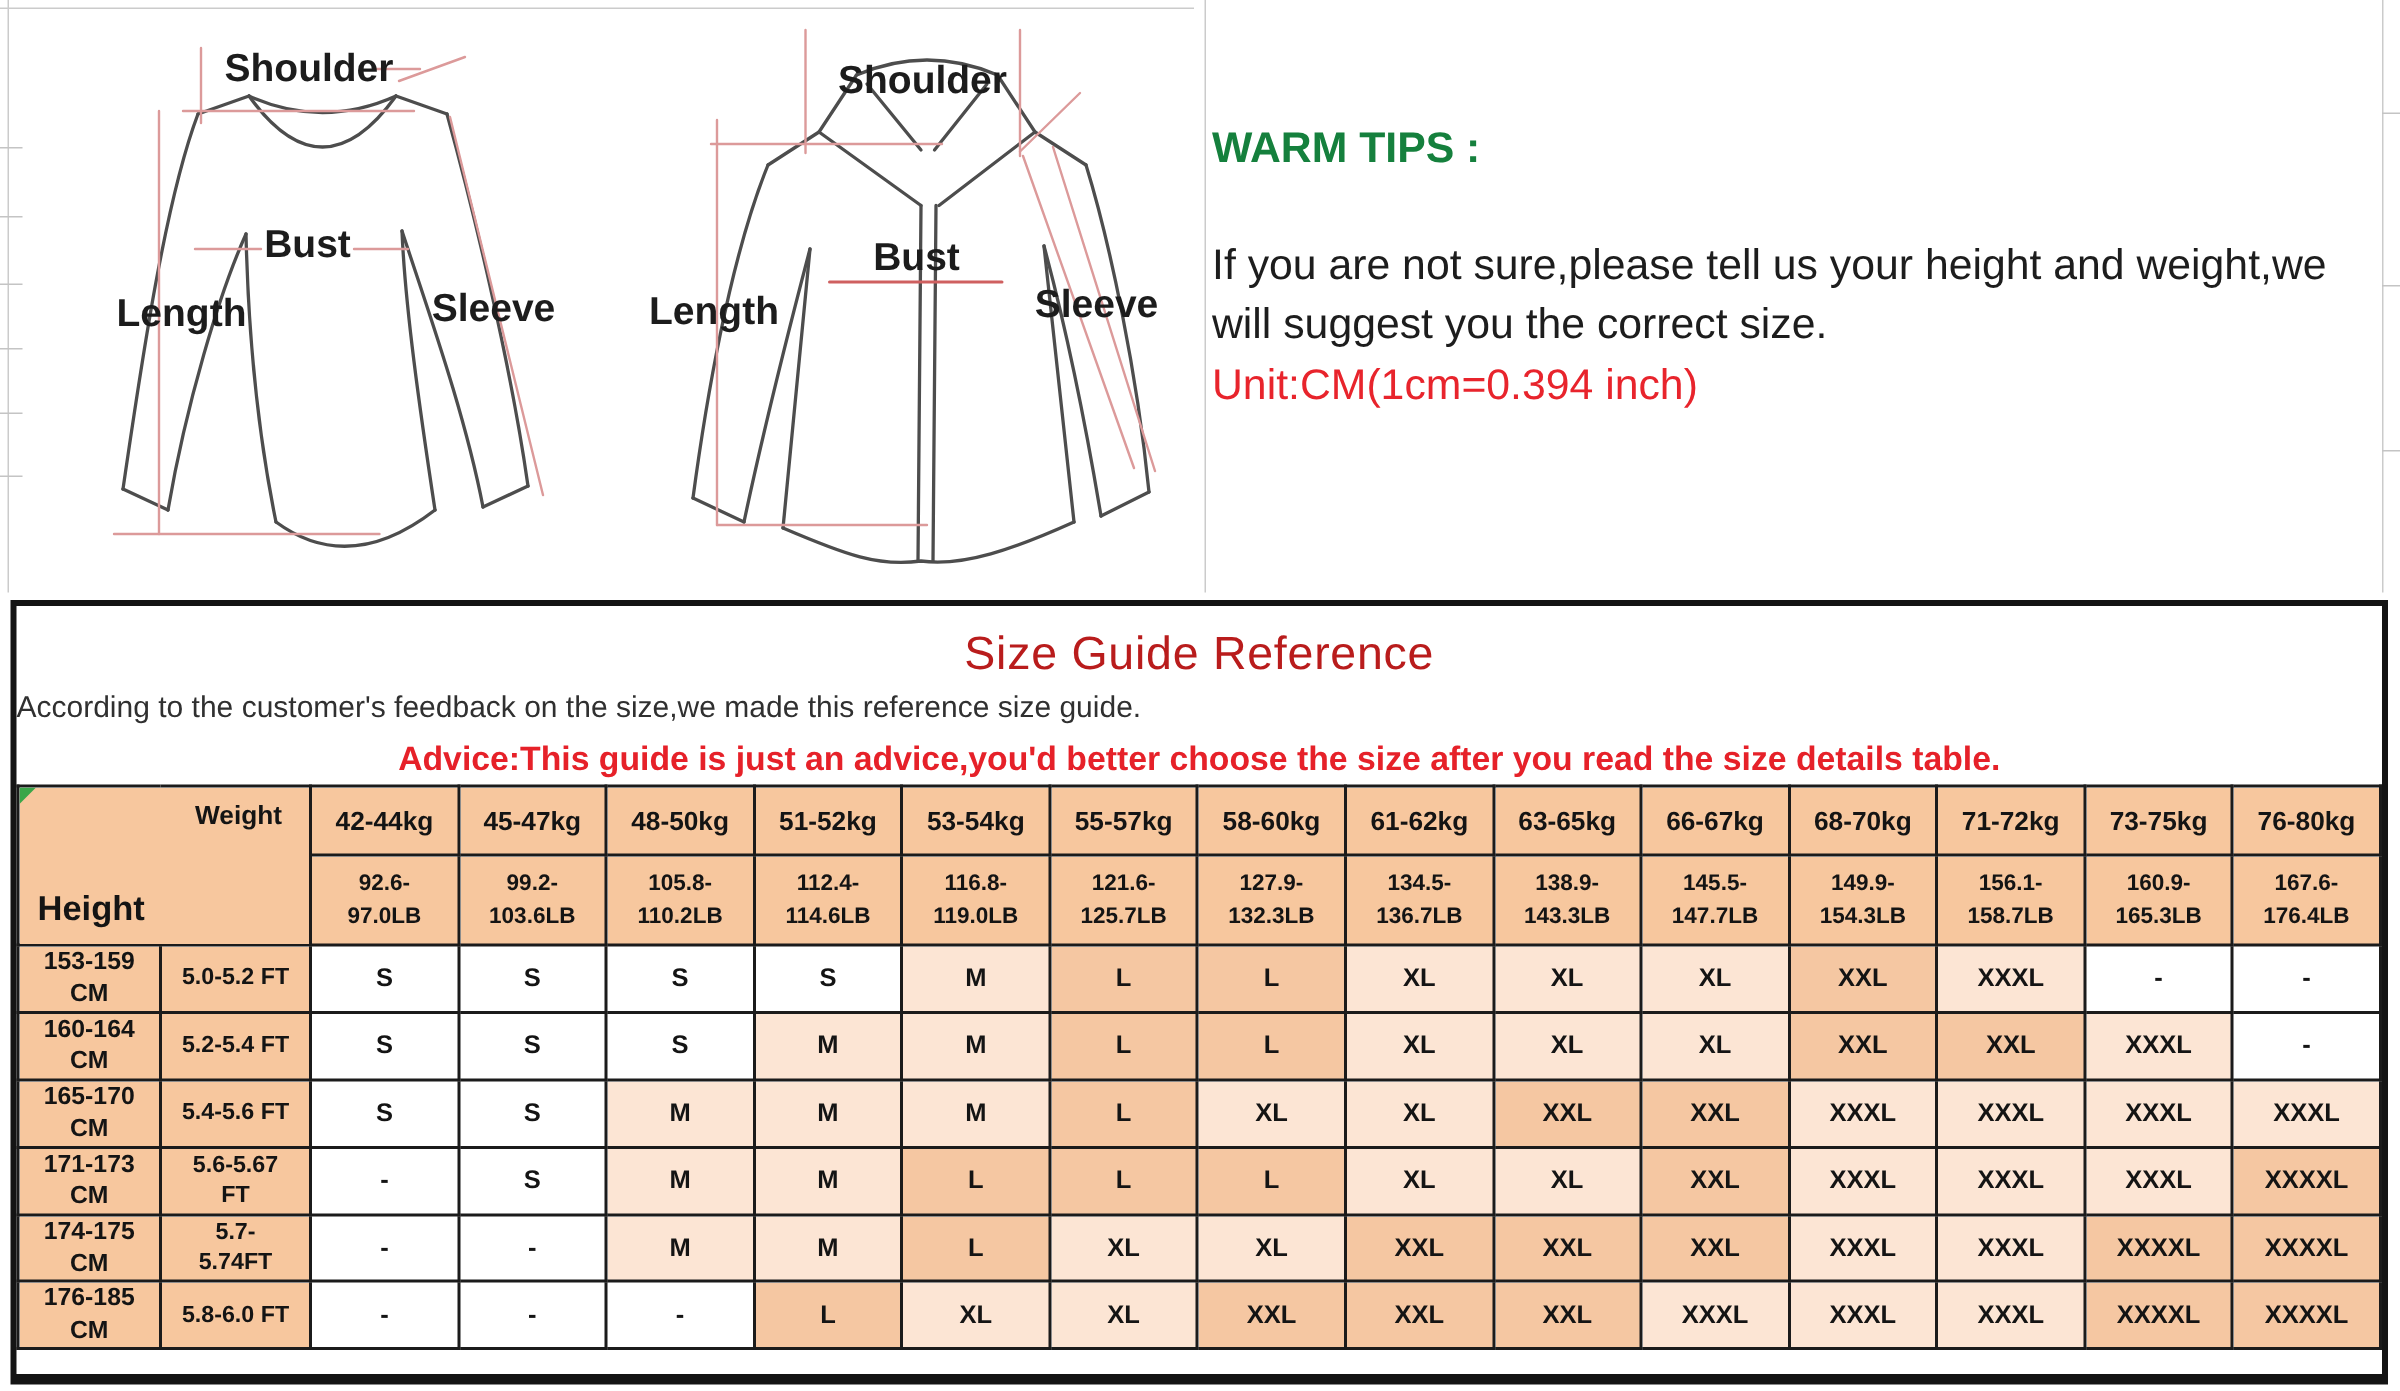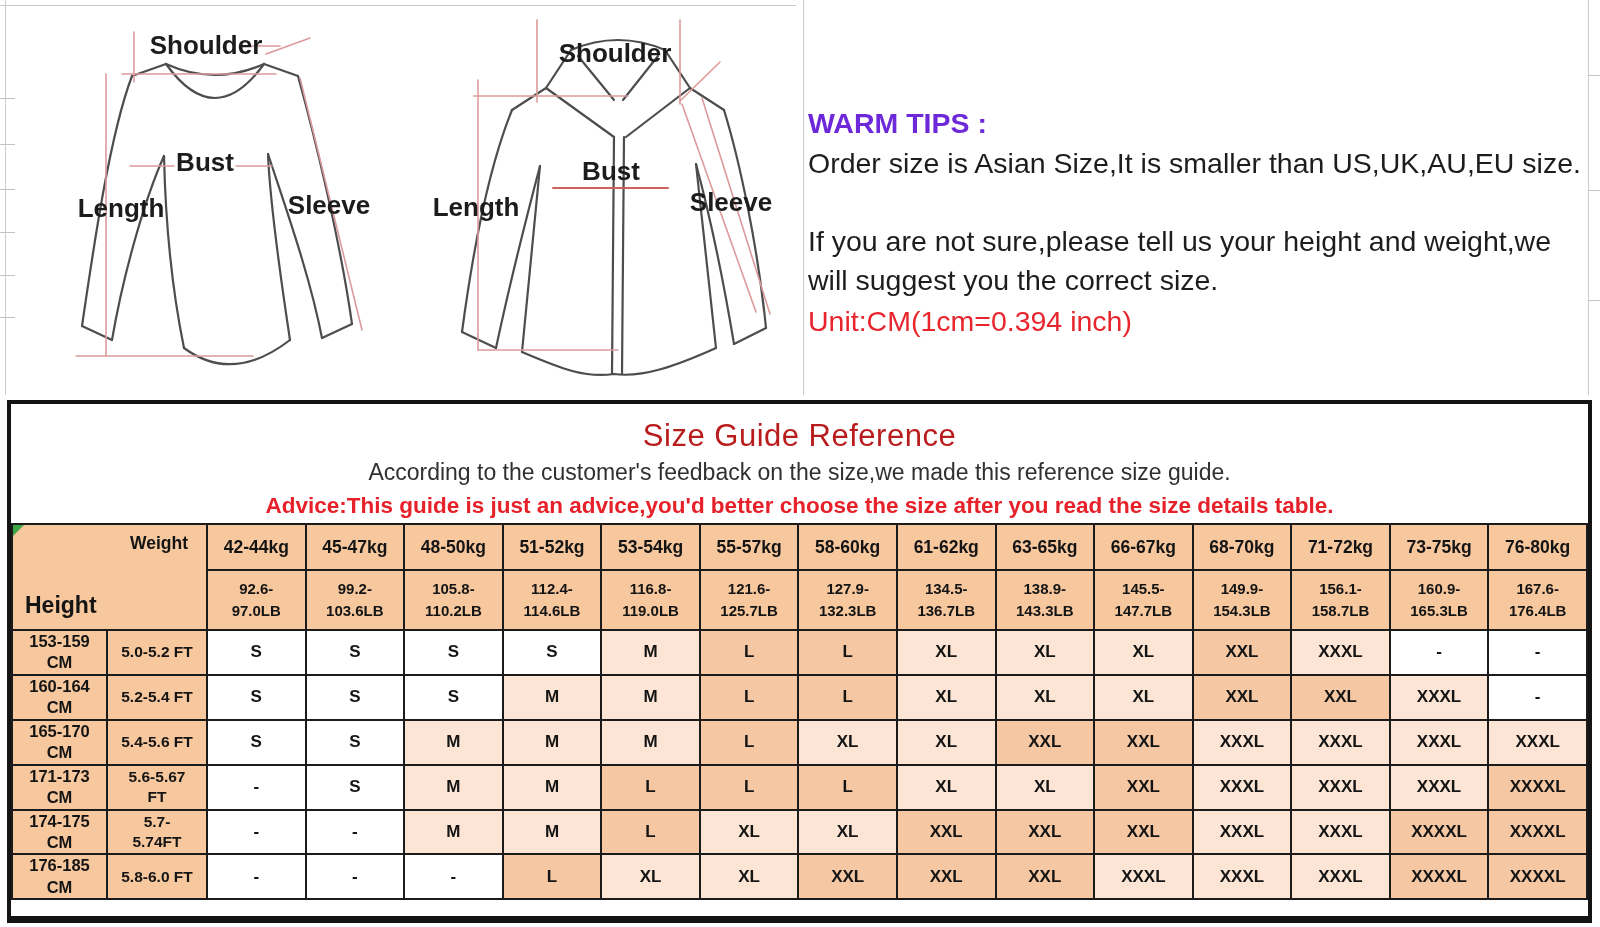--- a/index.html
+++ b/index.html
@@ -21,32 +21,32 @@
   .shirt.s1{left:18px;top:4px;}
   .shirt.s2{left:418px;top:4px;}
   .shirt path,.shirt line{fill:none;stroke:#4d4d4d;stroke-width:2.2;stroke-linecap:round;stroke-linejoin:round;}
   .shirt .pink{stroke:#dc9a9a;stroke-width:1.6;}
   .shirt .red{stroke:#cf6060;stroke-width:2;}
   .shirt text{font:600 26px "Liberation Sans",sans-serif;fill:#1c1c1c;}
 
   
   .notes{position:absolute;left:808px;top:30px;width:782px;padding-top:22px;}
   .notes p{margin:0;font-size:28.5px;line-height:38px;color:#1d1d1d;}
-  .notes .warm{margin-top:52px;font-weight:bold;color:#6d28d9;}
+  .notes .warm{margin-top:28px;font-weight:bold;color:#15803d;}
   .notes .n2{margin-top:2px;}
   .notes .n3{margin-top:40px;line-height:39px;white-space:pre-line;}
   .notes .unit{margin-top:2px;color:#e8242c;}
 
   
   .sizeguide{
     position:absolute;left:7px;top:400px;width:1585px;height:523px;
     box-sizing:border-box;border:4px solid #141414;border-bottom-width:7px;background:#fff;
   }
   .sg-title{margin-top:12px;text-align:center;font-size:31px;font-weight:400;letter-spacing:.5px;color:#b91c1c;line-height:40px;}
-  .sg-sub{text-align:center;font-size:23px;line-height:32px;color:#303030;}
+  .sg-sub{font-size:20px;line-height:32px;color:#303030;}
   .sg-advice{text-align:center;font-size:22.5px;line-height:35px;font-weight:bold;color:#e62129;}
 
   table.sg{border-collapse:collapse;table-layout:fixed;width:100%;margin-top:0;}
   table.sg th,table.sg td{
     border:2px solid #1b1b1b;text-align:center;vertical-align:middle;
     font-weight:bold;color:#141414;padding:0;overflow:hidden;
   }
   col.c-cm{width:95px;} col.c-ft{width:100px;}
   tr.r-kg{height:46px;} tr.r-kg th{font-size:17.5px;background:#f7c79e;}
   tr.r-lb{height:60px;} tr.r-lb th{font-size:15px;line-height:1.5;background:#f7c79e;white-space:pre-line;}
@@ -143,21 +143,20 @@
     <line class="pink" x1="60" y1="346" x2="200" y2="346"></line>
     <line class="red" x1="135" y1="184" x2="250" y2="184"></line>
     <text x="197" y="58" text-anchor="middle">Shoulder</text>
     <text x="193" y="176" text-anchor="middle">Bust</text>
     <text x="58" y="212" text-anchor="middle">Length</text>
     <text x="313" y="207" text-anchor="middle">Sleeve</text>
   </svg>
 
   <div class="notes">
     <p class="warm">WARM TIPS :</p>
-    <p class="n2">Order size is Asian Size,It is smaller than US,UK,AU,EU size.</p>
     <p class="n3">If you are not sure,please tell us your height and weight,we
 will suggest you the correct size.</p>
     <p class="unit">Unit:CM(1cm=0.394 inch)</p>
   </div>
 
   <div class="sizeguide">
     <div class="sg-title">Size Guide Reference</div>
     <div class="sg-sub">According to the customer's feedback on the size,we made this reference size guide.</div>
     <div class="sg-advice">Advice:This guide is just an advice,you'd better choose the size after you read the size details table.</div>
 

